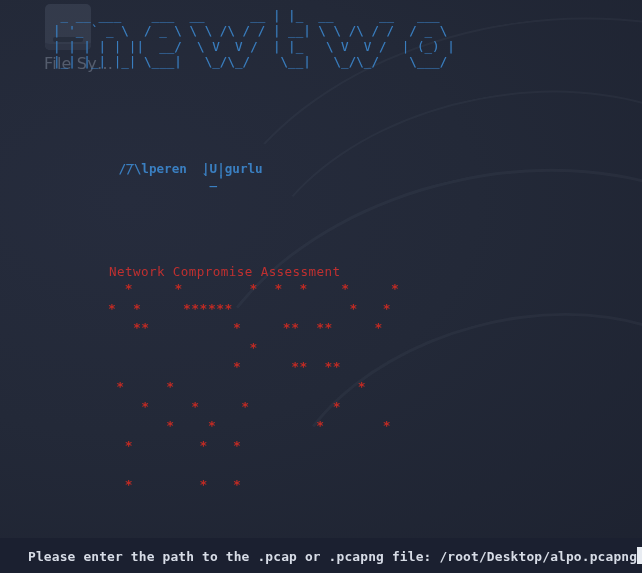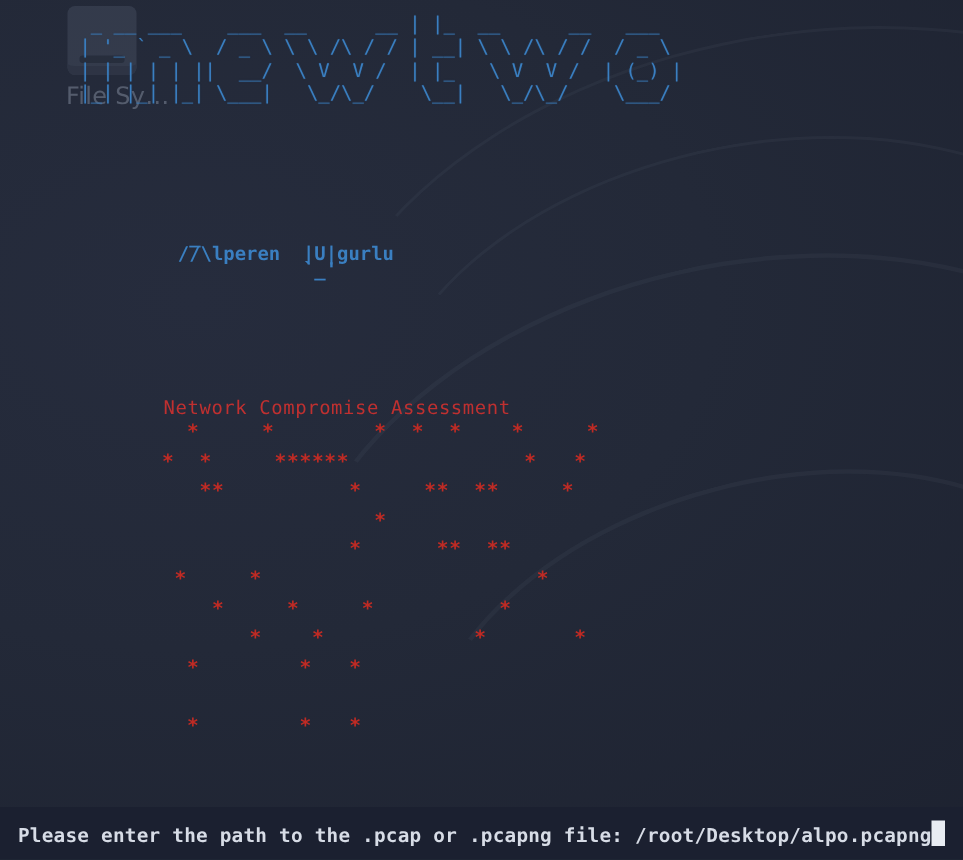--- a/index.html
+++ b/index.html
@@ -217,20 +217,21 @@
   #prompt-bar {
     position: absolute;
     left: 0;
     right: 0;
     bottom: 0;
     height: 35px;
     background: #1b2030;
     display: flex;
     align-items: center;
     z-index: 9;
+    padding-left: 16px;
   }
   #prompt-text {
     color: #d7dce6;
     font-size: 12.9px;
     letter-spacing: .15px;
     padding-left: 12px;
     white-space: pre;
     font-weight: bold;
   }
   #prompt-cursor {

